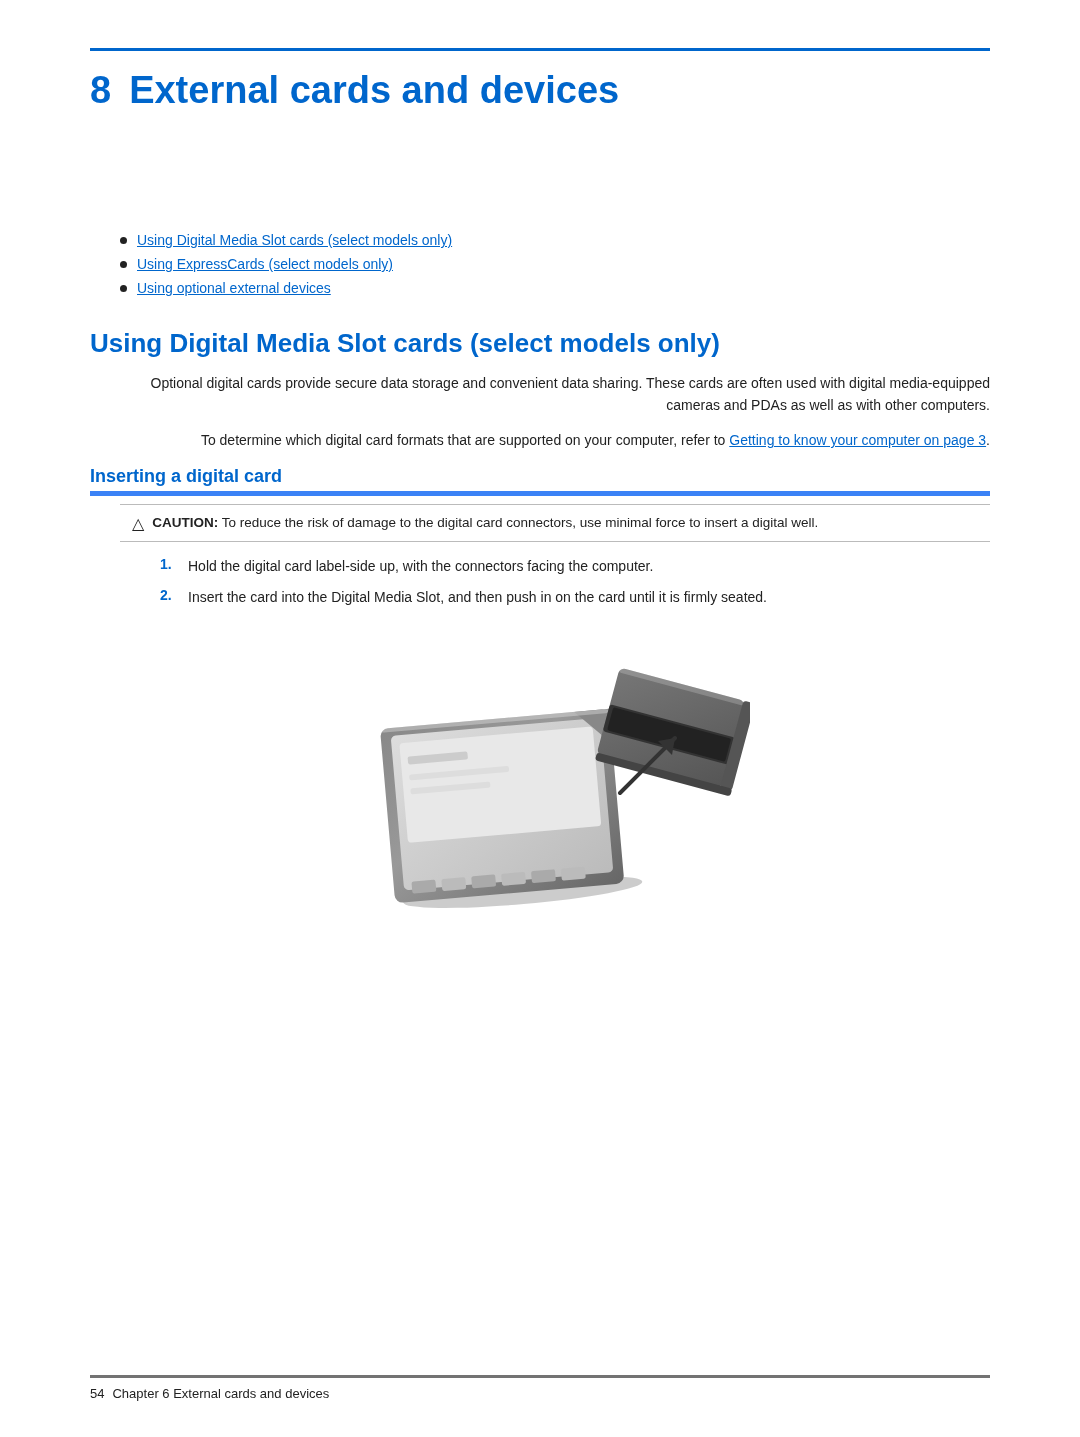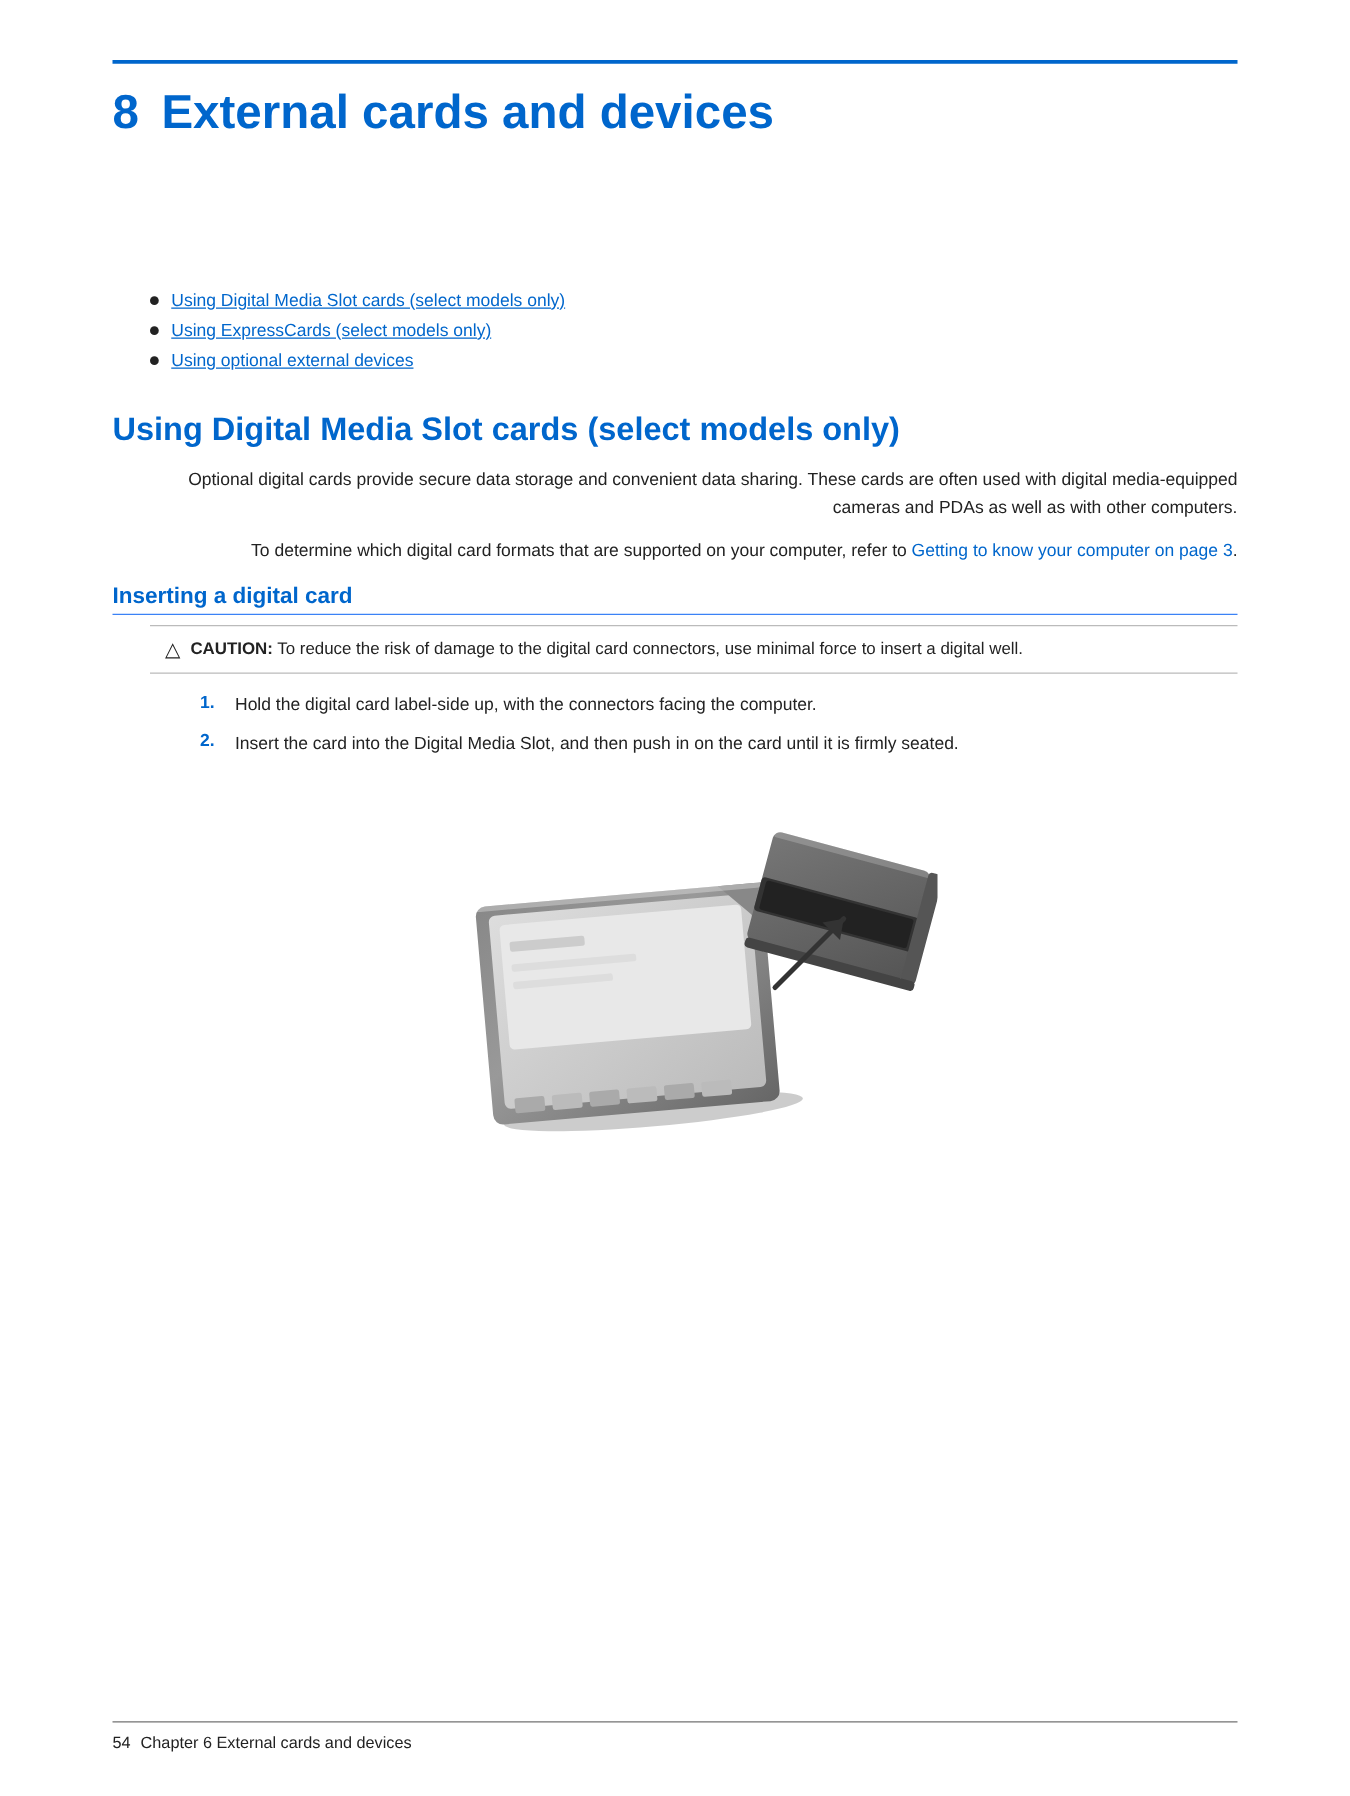--- a/index.html
+++ b/index.html
@@ -83,31 +83,32 @@
     .body-text {
       font-size: 14px;
       color: #222;
       line-height: 1.55;
       margin-bottom: 14px;
       margin-left: 50px;
       text-align: right;
     }
     .body-link {
       color: #0066cc;
+      text-decoration: underline;
       cursor: pointer;
     }
 
     
     .subsection-heading {
       font-size: 18px;
       font-weight: bold;
       color: #0066cc;
       margin-bottom: 8px;
       margin-top: 8px;
-      border-bottom: 1px solid #3b82f6;
+      border-bottom: 5px solid #3b82f6;
       padding-bottom: 4px;
     }
 
     
     .caution-box {
       border-top: 1px solid #bbb;
       border-bottom: 1px solid #bbb;
       padding: 8px 12px 8px 12px;
       margin-bottom: 14px;
       display: flex;
@@ -159,21 +160,21 @@
       justify-content: center;
       margin: 30px 0 40px 0;
     }
 
     
     .footer {
       position: absolute;
       bottom: 36px;
       left: 90px;
       right: 90px;
-      border-top: 1px solid #737373;
+      border-top: 3px solid #737373;
       padding-top: 8px;
       display: flex;
       align-items: center;
       gap: 8px;
     }
     .footer-text {
       font-size: 13px;
       color: #222;
     }
   </style>

